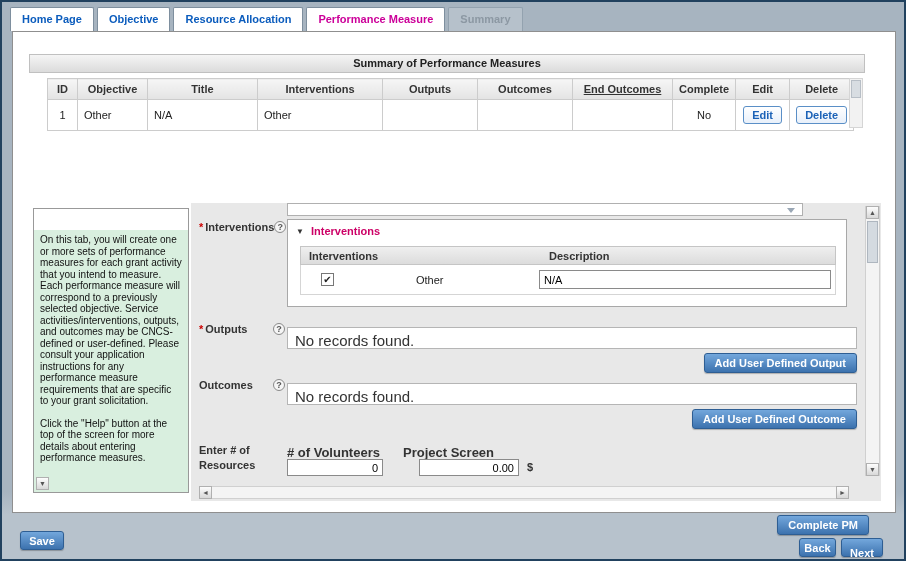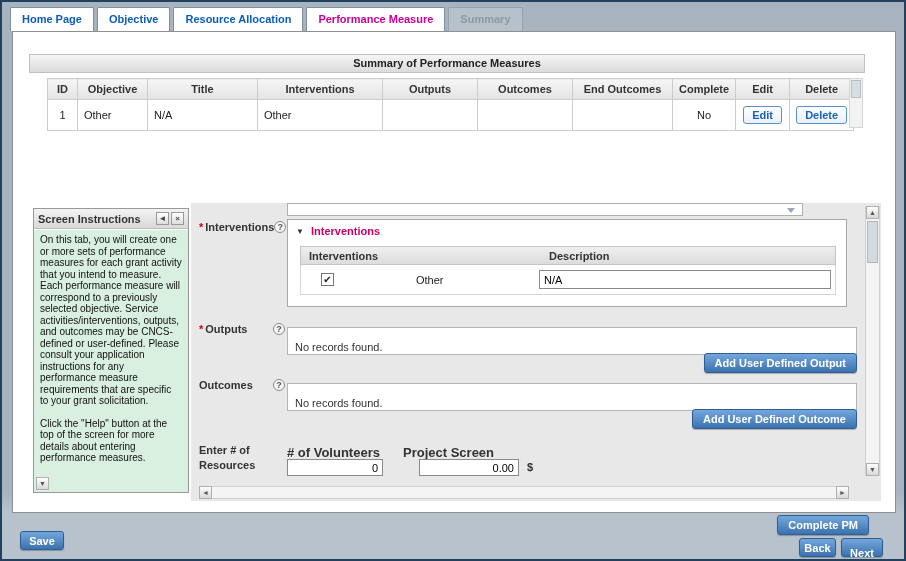--- a/index.html
+++ b/index.html
@@ -28,21 +28,21 @@
   .summary-header { position:absolute; left:16px; top:22px; width:836px; height:19px;
                     background:linear-gradient(#f5f5f5,#dbdbdb); border:1px solid #c0c0c0;
                     text-align:center; font-size:11px; font-weight:bold; color:#222; line-height:17px; }
 
   .summary-table { position:absolute; left:34px; top:46px; border-collapse:collapse;
                    table-layout:fixed; font-size:11px; }
   .summary-table th { background:linear-gradient(#f6f6f6,#e3e3e3); border:1px solid #ccc;
                       font-weight:bold; text-align:center; padding:4px 6px; color:#333; height:20px;margin-left:35px; }
   .summary-table td { border:1px solid #ccc; padding:6px 6px; color:#222; background:#fff; height:29px; }
   .c-id{width:30px;text-align:center;} .c-obj{width:70px;} .c-title{width:110px;}
-  .c-int{width:125px;} .c-out{width:95px;} .c-outc{width:95px;} .c-end{width:100px;}
+  .c-int{width:125px;} .c-out{width:95px;} .c-outc{width:95px;} .c-end{width:100px;text-decoration:underline;}
   .c-comp{width:56px;text-align:center;} .c-edit{width:54px;text-align:center;} .c-del{width:60px;text-align:center;}
   .row-btn { font-size:11px; font-weight:bold; color:#1b62b7;
              background:linear-gradient(#ffffff,#e8f0fa); border:1px solid #5a8fc7;
              border-radius:3px; padding:2px 8px; cursor:pointer;
              font-family:"Liberation Sans",sans-serif; }
   .table-vscroll { position:absolute; left:836px; top:46px; width:14px; height:50px;
                    background:#f2f2f2; border:1px solid #d5d5d5; }
   .table-vscroll .thumb { position:absolute; left:1px; top:1px; width:10px; height:18px;
                           background:#d8dde2; border:1px solid #b7bec6; }
 
@@ -94,21 +94,21 @@
                 border:1px solid #d5d5d5; border-top:none; background:#fff; }
   .checkbox { position:absolute; left:20px; top:8px; width:13px; height:13px;
               border:1px solid #777; background:#fff; font-size:10px; line-height:12px;
               text-align:center; color:#222; cursor:pointer; }
   .interv-name { position:absolute; left:115px; top:9px; font-size:11px; color:#222; }
   .interv-desc { position:absolute; left:238px; top:5px; width:292px; height:19px;
                  border:1px solid #8a8a8a; font-size:11px; padding:1px 4px;
                  font-family:"Liberation Sans",sans-serif; }
 
   .norecords { position:absolute; left:96px; width:570px; height:22px; background:#fff;
-               border:1px solid #b5b5b5; font-size:11px; color:#333; padding:13px 7px; }
+               border:1px solid #b5b5b5; font-size:15px; color:#333; padding:4px 7px; }
   .box-outputs { top:124px; } .box-outcomes { top:180px; }
 
   .blue-btn { font-family:"Liberation Sans",sans-serif; font-size:11px; font-weight:bold;
               color:#fff; background:linear-gradient(#73a7dc,#3c72ae); border:1px solid #2e5e93;
               border-radius:3px; cursor:pointer; padding:3px 10px;
               box-shadow:0 1px 1px rgba(0,0,0,.25); }
   .add-output { position:absolute; top:150px; right:24px; height:20px; }
   .add-outcome { position:absolute; top:206px; right:24px; height:20px; }
 
   .resources-label { position:absolute; left:8px; top:240px; width:82px;
@@ -188,25 +188,20 @@
             <button class="row-btn">Delete</button>
           </td>
         </tr>
       </tbody>
     </table>
     <div class="table-vscroll">
       <div class="thumb"></div>
     </div>
 
     <div class="instructions">
-      <div class="inst-header">
-        <span class="ttl">Screen Instructions</span>
-        <span class="mini-btn">◄</span>
-        <span class="mini-btn">×</span>
-      </div>
       <div class="inst-body">
         <p>On this tab, you will create one or more sets of performance measures for each grant activity that you intend to measure. Each performance measure will correspond to a previously selected objective. Service activities/interventions, outputs, and outcomes may be CNCS-defined or user-defined. Please consult your application instructions for any performance measure requirements that are specific to your grant solicitation.</p>
         <p>Click the "Help" button at the top of the screen for more details about entering performance measures.</p>
       </div>
       <div class="inst-scroll-down">▼</div>
     </div>
 
     <div class="form-area">
 
       <div class="top-dropdown">

